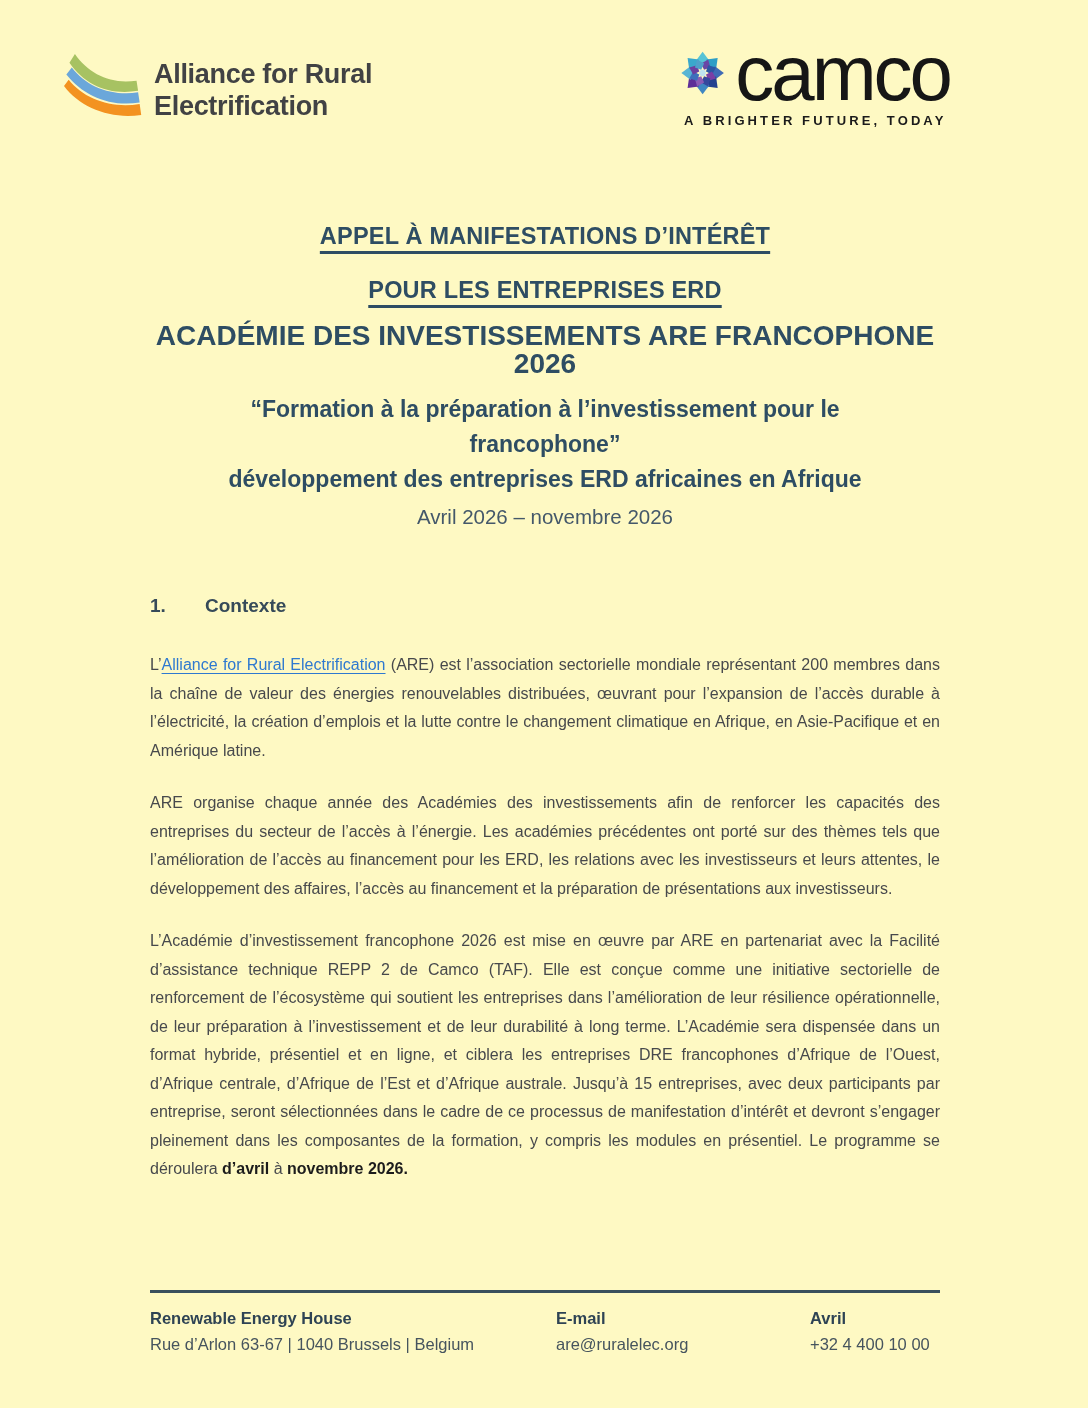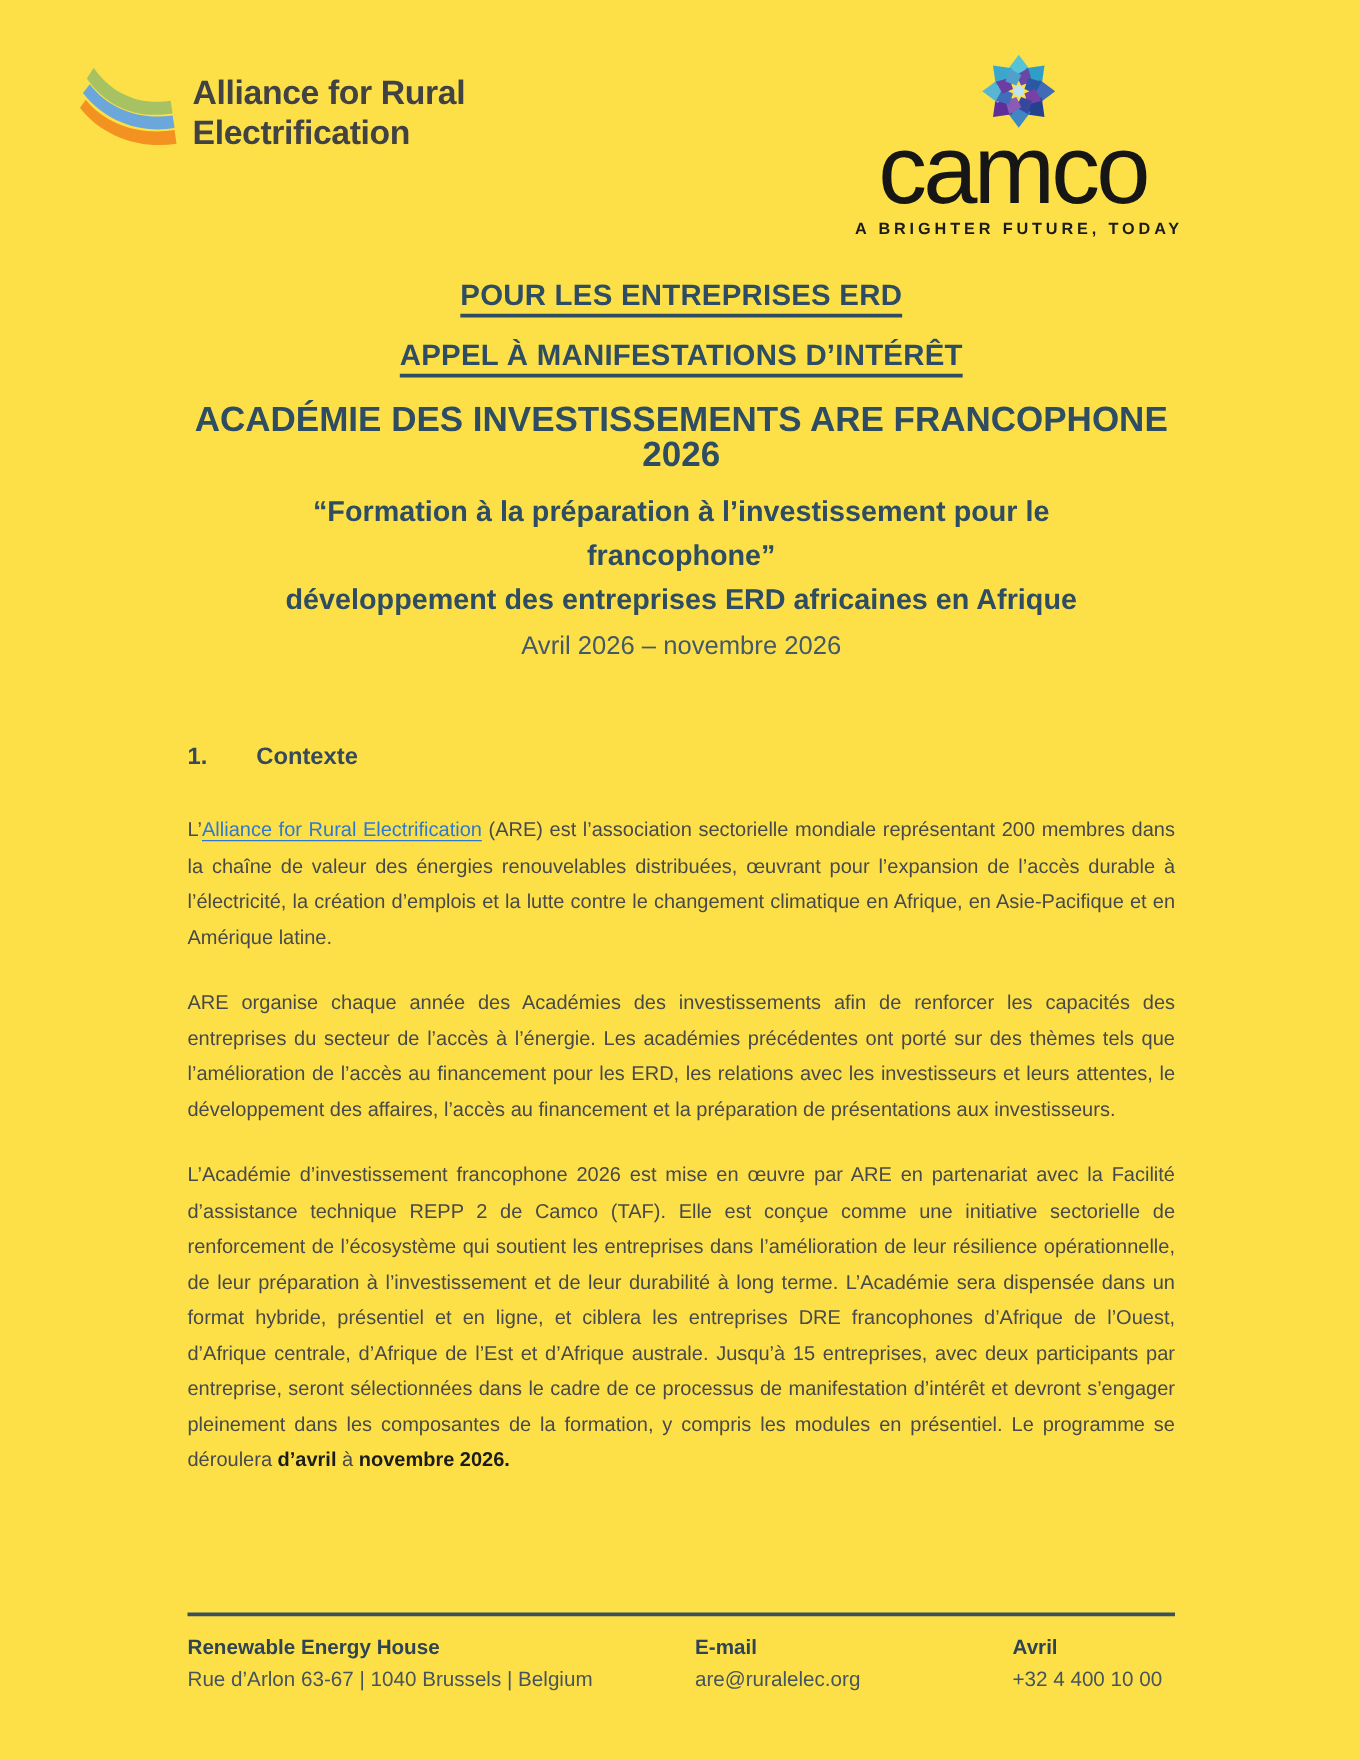--- a/index.html
+++ b/index.html
@@ -1,29 +1,29 @@
 <!DOCTYPE html>
 <html><head>
 <meta charset="utf-8">
 <style>
   * { margin:0; padding:0; box-sizing:border-box; }
   html,body { background:#ffffff; }
   body { font-family:"Liberation Sans", sans-serif; }
   .page {
     position:relative; width:1088px; height:1408px; margin:0 auto;
-    background:#fde047; overflow:hidden;
+    background:#fef9c3; overflow:hidden;
   }
 
   
   .are-logo { position:absolute; left:64px; top:50px; display:flex; align-items:center; gap:12px; }
   .are-swoosh { width:78px; height:80px; }
   .are-text { font-weight:700; color:#414244; font-size:27px; line-height:32px; letter-spacing:-0.3px; }
 
   .camco-logo { position:absolute; left:660px; top:42px; width:290px; }
-  .camco-top { display:flex; align-items:center;flex-direction:column; }
+  .camco-top { display:flex; align-items:center; }
   .camco-star { width:62px; height:62px; margin-left:20px; }
   .camco-word { font-size:78px; line-height:62px; color:#161616; letter-spacing:-3px; margin-left:10px; font-weight:400; }
   .camco-tagline { margin-top:9px; margin-left:24px; font-size:13px; font-weight:700; letter-spacing:3.1px; color:#1b1b1b; white-space:nowrap; }
 
   
   main { position:absolute; left:150px; top:220px; width:790px; }
   .title-line {
     text-align:center; font-weight:700; font-size:23.5px; line-height:32px;
     color:#2e4d63; text-decoration:underline; text-decoration-thickness:2.5px;
     text-underline-offset:7px; letter-spacing:0.2px;
@@ -94,22 +94,22 @@
           <polygon points="0,-32 11,-18 0,-8 -11,-18" fill="#4fa0ca" transform="rotate(337.5)"></polygon>
           <circle cx="0" cy="0" r="7" fill="#bfe3ef"></circle>
         </g>
       </svg>
       <span class="camco-word">camco</span>
     </div>
     <div class="camco-tagline">A BRIGHTER FUTURE, TODAY</div>
   </div>
 
   <main>
+    <div class="title-line first">APPEL À MANIFESTATIONS D’INTÉRÊT</div>
     <div class="title-line second">POUR LES ENTREPRISES ERD</div>
-    <div class="title-line first">APPEL À MANIFESTATIONS D’INTÉRÊT</div>
     <div class="subtitle">ACADÉMIE DES INVESTISSEMENTS ARE FRANCOPHONE 2026</div>
     <div class="quote">
       <div>“Formation à la préparation à l’investissement pour le</div>
       <div>francophone”</div>
       <div>développement des entreprises ERD africaines en Afrique</div>
     </div>
     <div class="daterange">Avril 2026 – novembre 2026</div>
 
     <div class="section-heading">
       <span class="sec-num">1.</span><span>Contexte</span>

